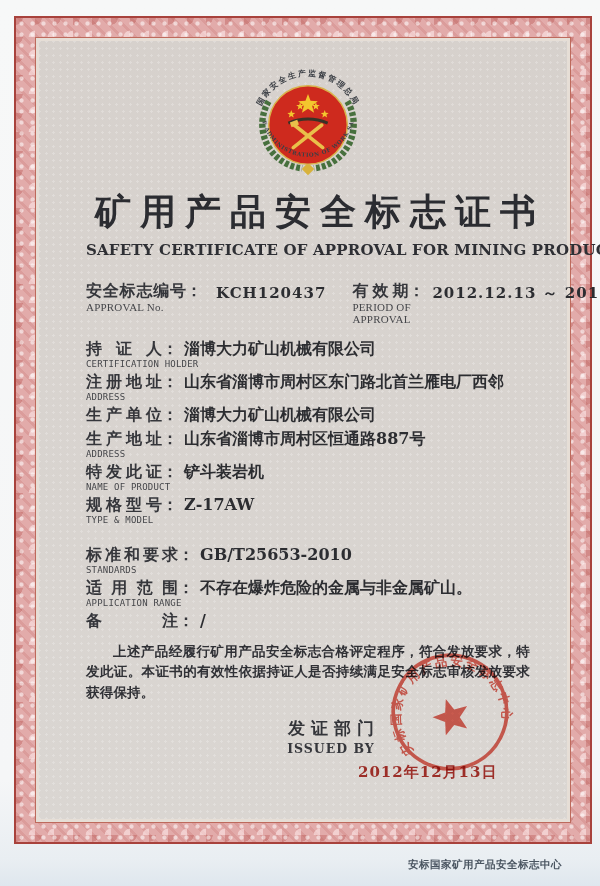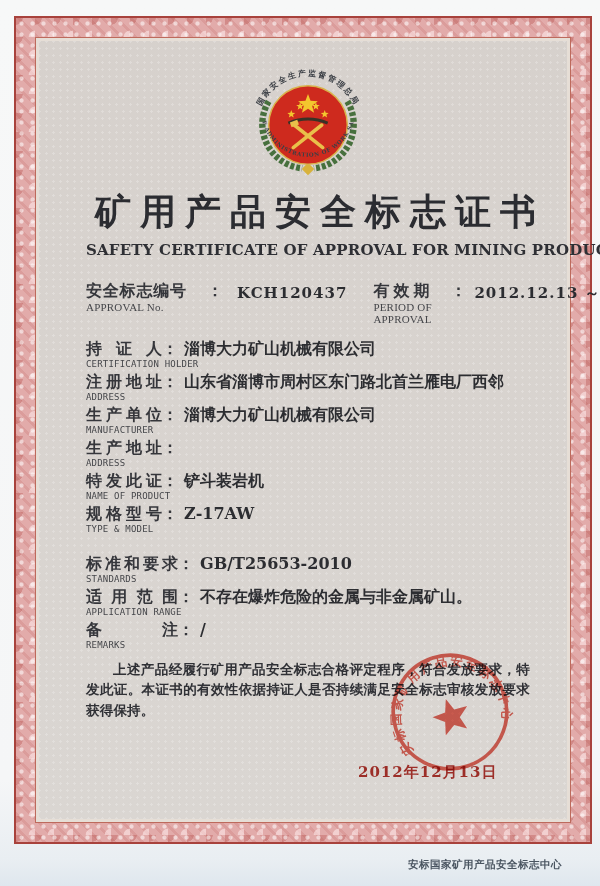--- a/index.html
+++ b/index.html
@@ -38,21 +38,21 @@
   .emblem{display:block;margin:28px auto 0 auto;}
   .title-cn{
     margin-top:4px;text-align:center;font-size:36px;font-weight:bold;
     letter-spacing:9px;color:#2b2c31;white-space:nowrap;text-indent:9px;
   }
   .title-en{
     margin-top:4px;text-align:center;font-size:15px;font-weight:bold;
     color:#2e2f34;letter-spacing:0.2px;white-space:nowrap;
   }
   .approval-row{display:flex;align-items:flex-start;margin-top:22px;}
-  .fieldcol .l1{display:flex;align-items:center;gap:21px;}
+  .fieldcol .l1{display:flex;align-items:center;}
   .cn{display:inline-block;font-weight:bold;font-size:16px;color:#35363b;
       text-align:justify;text-align-last:justify;}
   .w-appr{width:100px;}
   .w-val{width:56px;}
   .w1{width:76px;}
   .w2{width:92px;}
   .colon{font-weight:bold;font-size:16px;color:#35363b;}
   .cap{font-size:9px;color:#45464a;letter-spacing:.2px;margin-top:-1px;
        font-family:"DejaVu Sans Mono","Liberation Mono",monospace;}
   .cap-serif{font-family:Liberation Serif, serif;font-size:11px;}
@@ -162,26 +162,26 @@
                 <span class="value">山东省淄博市周村区东门路北首兰雁电厂西邻</span>
               </div>
             <div class="cap">ADDRESS</div>
           </div>
           <div class="row">
             <div class="l1">
                 <span class="cn w1">生产单位</span>
                 <span class="colon">：</span>
                 <span class="value">淄博大力矿山机械有限公司</span>
               </div>
-            <div class="cap">MANUFACTURER</div>
           </div>
           <div class="row">
             <div class="l1">
                 <span class="cn w1">生产地址</span>
                 <span class="colon">：</span>
+                <span class="value">山东省淄博市周村区恒通路887号</span>
               </div>
             <div class="cap">ADDRESS</div>
           </div>
           <div class="row">
             <div class="l1">
                 <span class="cn w1">特发此证</span>
                 <span class="colon">：</span>
                 <span class="value">铲斗装岩机</span>
               </div>
             <div class="cap">NAME OF PRODUCT</div>
@@ -212,26 +212,29 @@
                 <span class="value">不存在爆炸危险的金属与非金属矿山。</span>
               </div>
             <div class="cap">APPLICATION RANGE</div>
           </div>
           <div class="row">
             <div class="l1">
                 <span class="cn w2">备注</span>
                 <span class="colon">：</span>
                 <span class="value">/</span>
               </div>
-            <div class="cap">REMARKS</div>
           </div>
         </div>
 
         <div class="declaration">上述产品经履行矿用产品安全标志合格评定程序，符合发放要求，特发此证。本证书的有效性依据持证人是否持续满足安全标志审核发放要求获得保持。</div>
 
+        <div class="issued">
+          <div class="issued-cn">发证部门</div>
+          <div class="issued-en">ISSUED BY</div>
+        </div>
 
       </div>
     </div>
   </div>
 
   <div class="issue-date">2012年12月13日</div>
 
   <svg class="seal" viewBox="0 0 140 140" width="128" height="128">
     <g transform="rotate(-18 70 70)">
       <circle cx="70" cy="70" r="62" fill="none" stroke="#dd4537" stroke-width="4"></circle>

